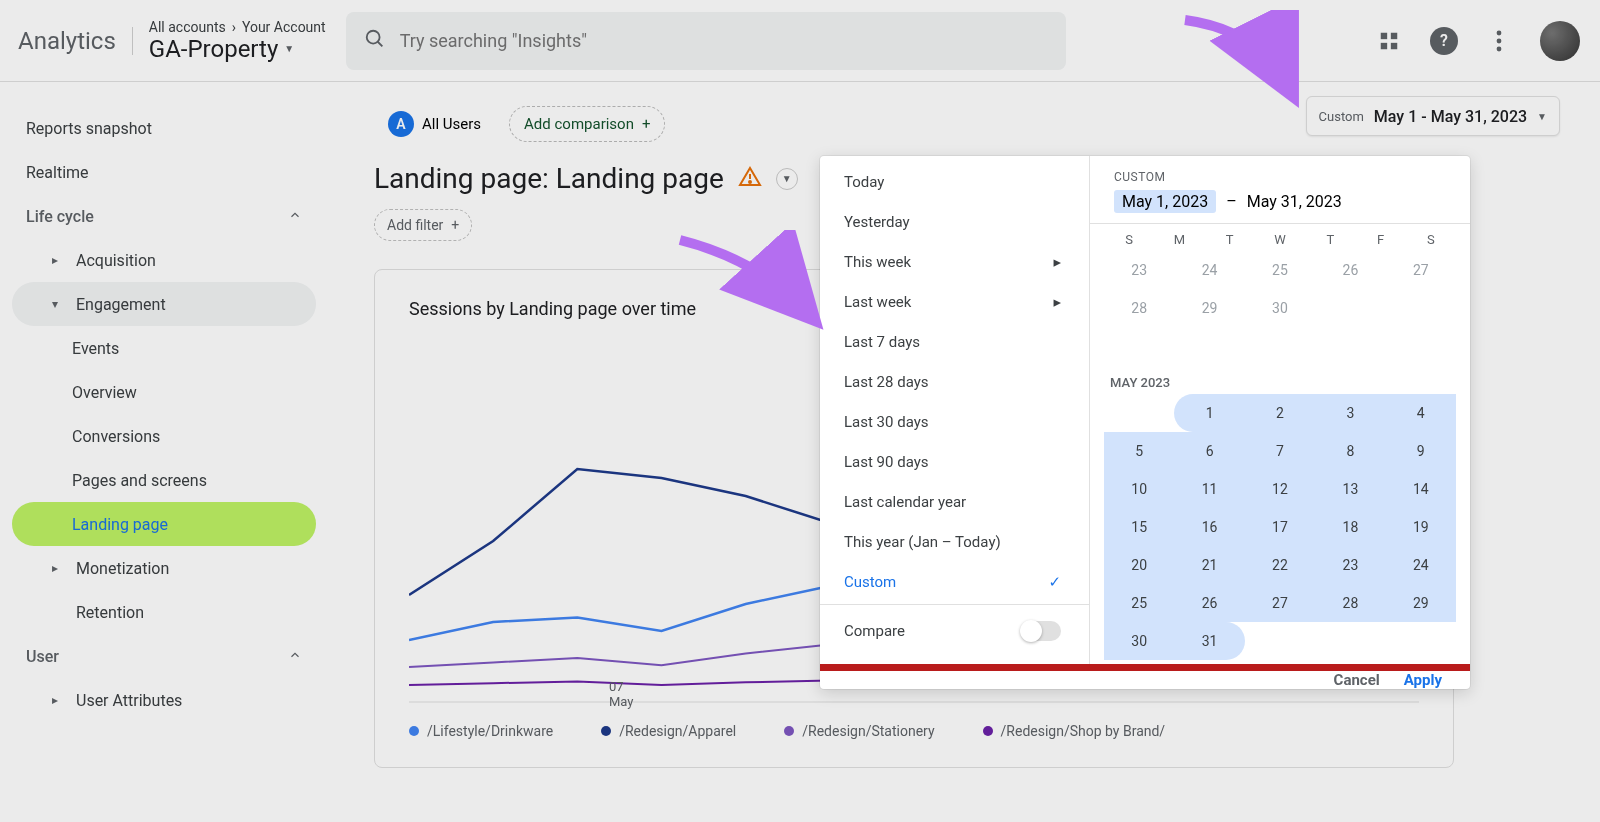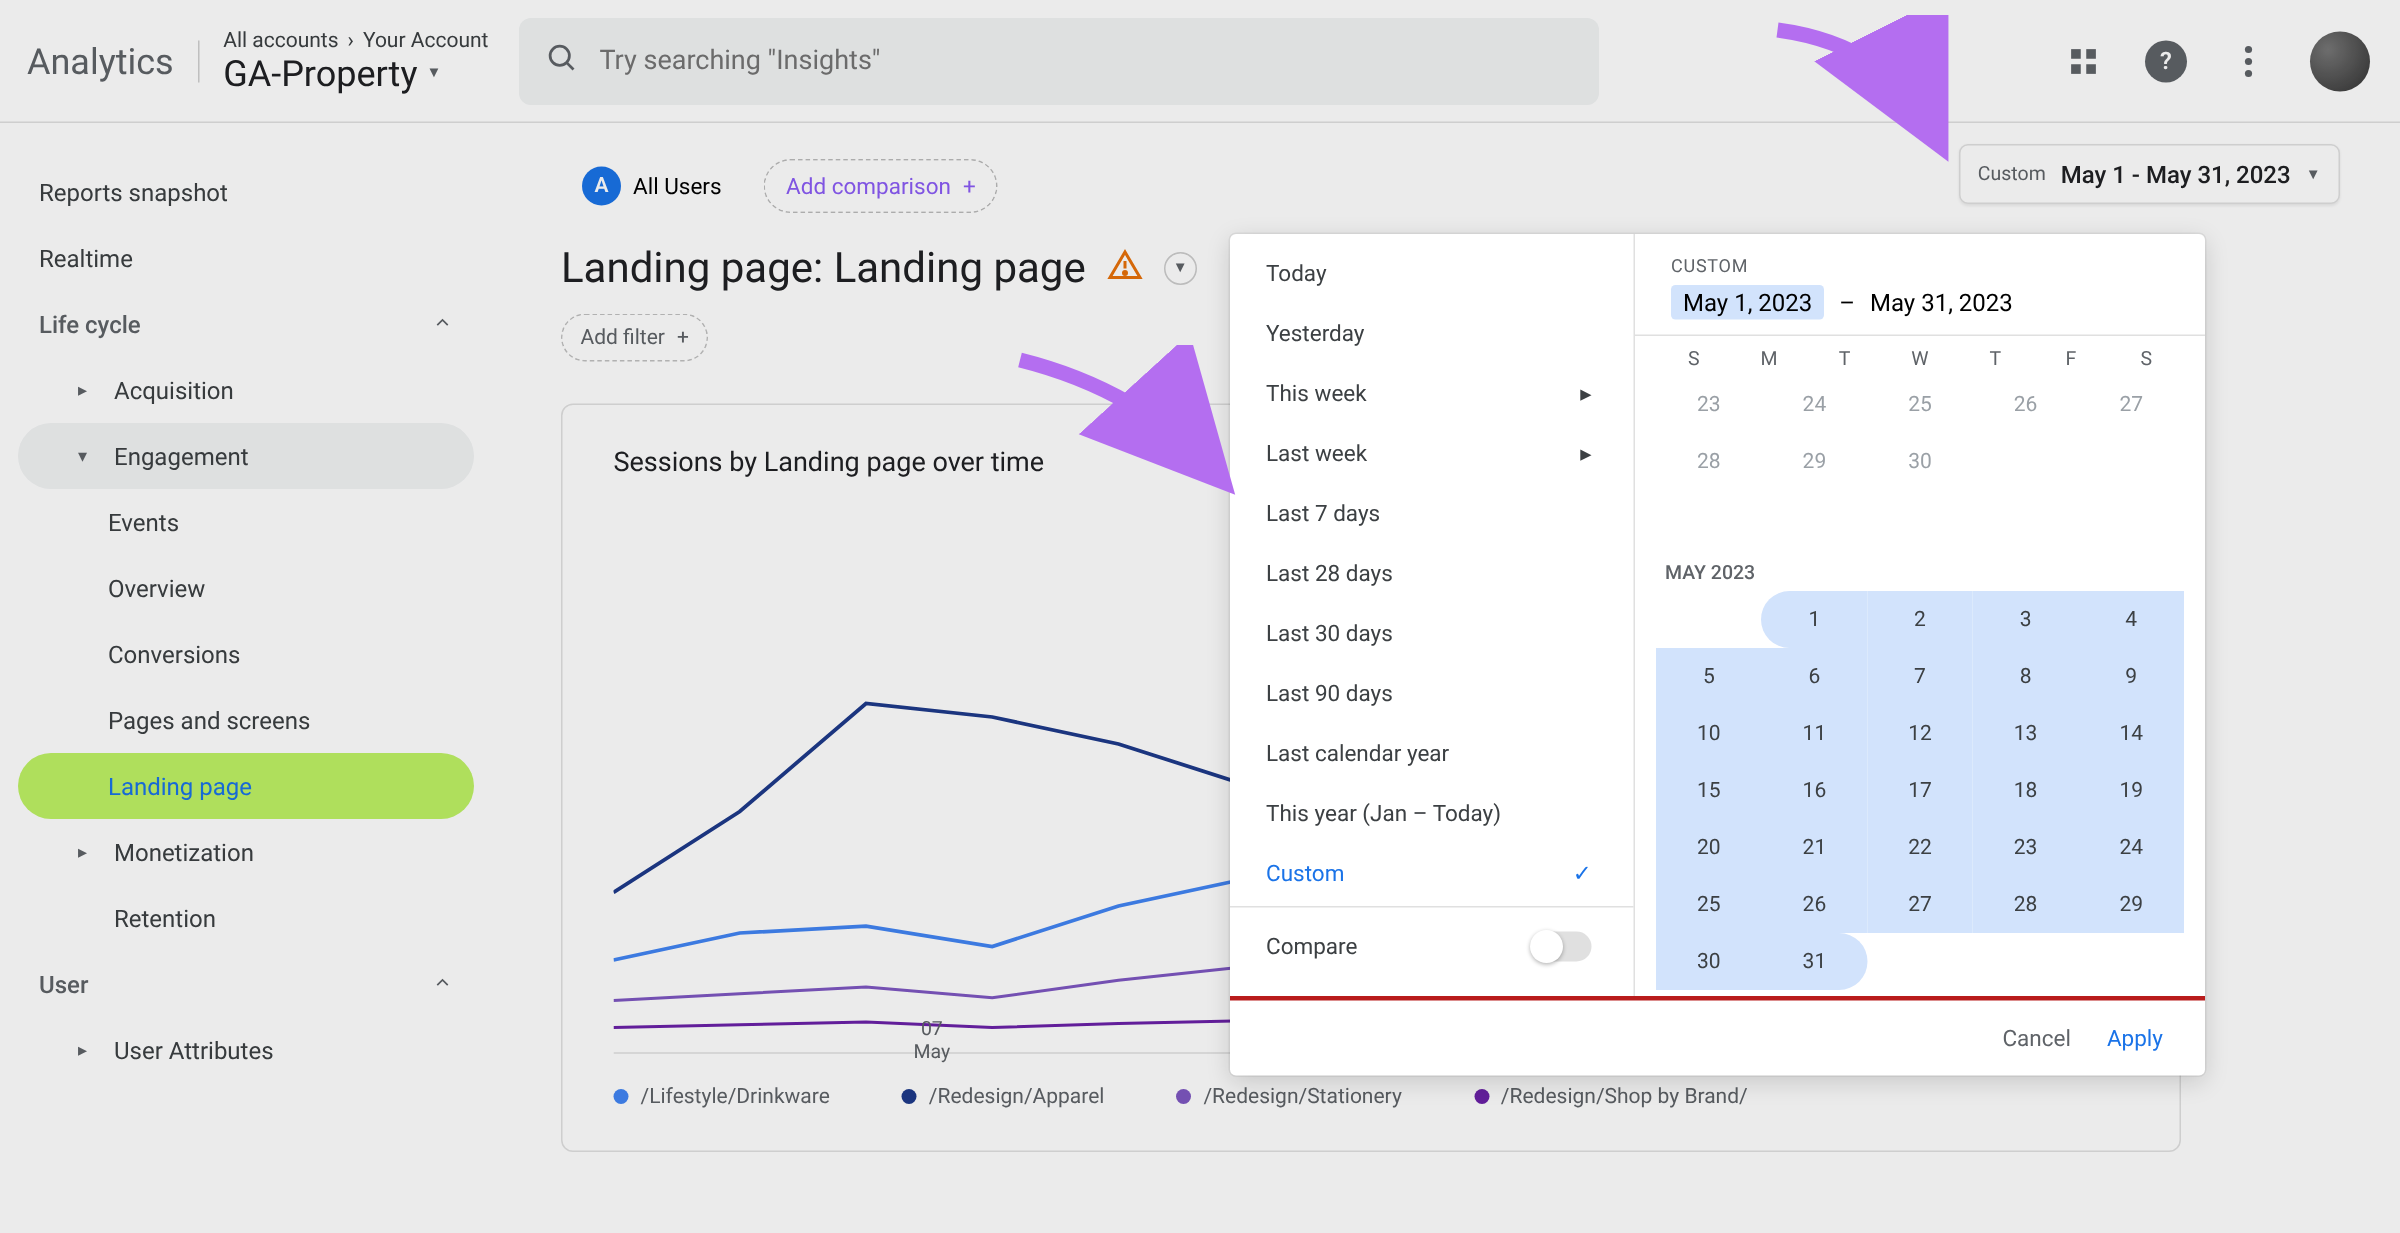--- a/index.html
+++ b/index.html
@@ -25,35 +25,35 @@
 .nav-head.bold { font-weight: 500; }
 .caret { width: 12px; display: inline-block; margin-right: 12px; color: #5f6368; font-size: 12px; }
 .nav-item.indent { padding-left: 60px; }
 .nav-item.indent1 { padding-left: 40px; }
 
 .main { flex: 1; padding: 24px 28px; position: relative; }
 .chips-row { display: flex; align-items: center; gap: 14px; margin-bottom: 20px; }
 .chip { display: inline-flex; align-items: center; gap: 8px; height: 36px; padding: 0 14px; border-radius: 18px; font-size: 15px; }
 .chip.all { border: none; }
 .chip .bubble { width: 26px; height: 26px; border-radius: 50%; background: #1a73e8; color: #fff; display: flex; align-items: center; justify-content: center; font-size: 14px; font-weight: 600; }
-.chip.add { border: 1px dashed #bbb; color: #8b5cf6; justify-content: center; }
+.chip.add { border: 1px dashed #bbb; color: #14532d; justify-content: center; }
 .daterange { position: absolute; right: 40px; top: 14px; background: #fff; border: 1px solid #e0e0e0; border-radius: 6px; height: 40px; display: flex; align-items: center; padding: 0 12px; gap: 10px; cursor: pointer; box-shadow: 0 1px 2px rgba(0,0,0,0.08); }
 .daterange .pre { color: #5f6368; font-size: 13px; }
 .daterange .val { color: #202124; font-size: 16px; font-weight: 500; }
 
 .page-title-row { display: flex; align-items: center; gap: 14px; margin-bottom: 14px; }
 .page-title { font-size: 28px; font-weight: 400; color: #202124; }
 .warn-tri { width: 24px; height: 24px; }
 .add-filter { display: inline-flex; align-items: center; gap: 8px; height: 32px; padding: 0 12px; border: 1px dashed #c0c0c0; border-radius: 16px; font-size: 14px; color: #5f6368; cursor: pointer; }
 
 .card { margin-top: 28px; border: 1px solid #e0e0e0; border-radius: 8px; padding: 28px 34px; width: 1080px; }
 .card-title { font-size: 18px; color: #202124; margin-bottom: 24px; }
 .chart-area { height: 360px; position: relative; }
 .chart-svg { width: 100%; height: 100%; }
-.x-tick { text-align: center; font-size: 13px; color: #5f6368; }
+.x-tick { font-size: 13px; color: #5f6368; }
 .legend-row { display: flex; gap: 48px; margin-top: 20px; font-size: 14px; color: #5f6368; }
 .legend-item { display: flex; align-items: center; gap: 8px; }
 .dot { width: 10px; height: 10px; border-radius: 50%; }
 
 
 .picker { position: absolute; top: 156px; left: 820px; width: 650px; background: #fff; border-radius: 4px; box-shadow: 0 4px 16px rgba(0,0,0,0.15), 0 0 0 1px rgba(0,0,0,0.06); display: flex; flex-direction: column; z-index: 100; }
 .picker-main { display: flex; }
 .presets { width: 270px; border-right: 1px solid #e0e0e0; padding: 6px 0; }
 .preset-item { display: flex; align-items: center; justify-content: space-between; height: 40px; padding: 0 28px 0 24px; font-size: 15px; color: #3c4043; cursor: pointer; }
 .preset-item.active { color: #1a73e8; }
@@ -70,21 +70,21 @@
 .cal-body { padding: 8px 14px; overflow-y: auto; max-height: 440px; }
 .dow-row { display: grid; grid-template-columns: repeat(7, 1fr); text-align: center; font-size: 13px; color: #5f6368; margin-bottom: 4px; }
 .month-label { font-size: 13px; color: #5f6368; font-weight: 500; padding: 10px 6px 4px; }
 .day-grid { display: grid; grid-template-columns: repeat(5, 1fr); }
 .day { height: 38px; display: flex; align-items: center; justify-content: center; font-size: 14px; color: #3c4043; cursor: pointer; position: relative; }
 .day.dim { color: #9aa0a6; }
 .day.sel { background: #d2e3fc; }
 .day.sel-start { background: #d2e3fc; border-top-left-radius: 19px; border-bottom-left-radius: 19px; }
 .day.sel-end { background: #d2e3fc; border-top-right-radius: 19px; border-bottom-right-radius: 19px; }
 .day.blank { cursor: default; }
-.cal-footer { border-top: 3px solid #b91c1c; display: flex; justify-content: flex-end; gap: 24px; padding: 16px 28px; font-size: 15px; font-weight: 400; }
+.cal-footer { border-top: 7px solid #b91c1c; display: flex; justify-content: flex-end; gap: 24px; padding: 0 28px; font-size: 15px; font-weight: 700; }
 .btn-cancel { color: #5f6368; cursor: pointer; }
 .btn-apply { color: #1a73e8; cursor: pointer; }
 
 .dimmer { position: absolute; inset: 0; background: rgba(0,0,0,0.08); pointer-events: none; z-index: 50; }
 
 .arrow-svg { position: absolute; z-index: 200; pointer-events: none; }
 
 .tri-caret { font-size: 10px; color: #5f6368; }
 .help-circ { width: 28px; height: 28px; border-radius: 50%; background: #5f6368; color: #fff; display: flex; align-items: center; justify-content: center; font-size: 16px; font-weight: 600; }
 </style>

